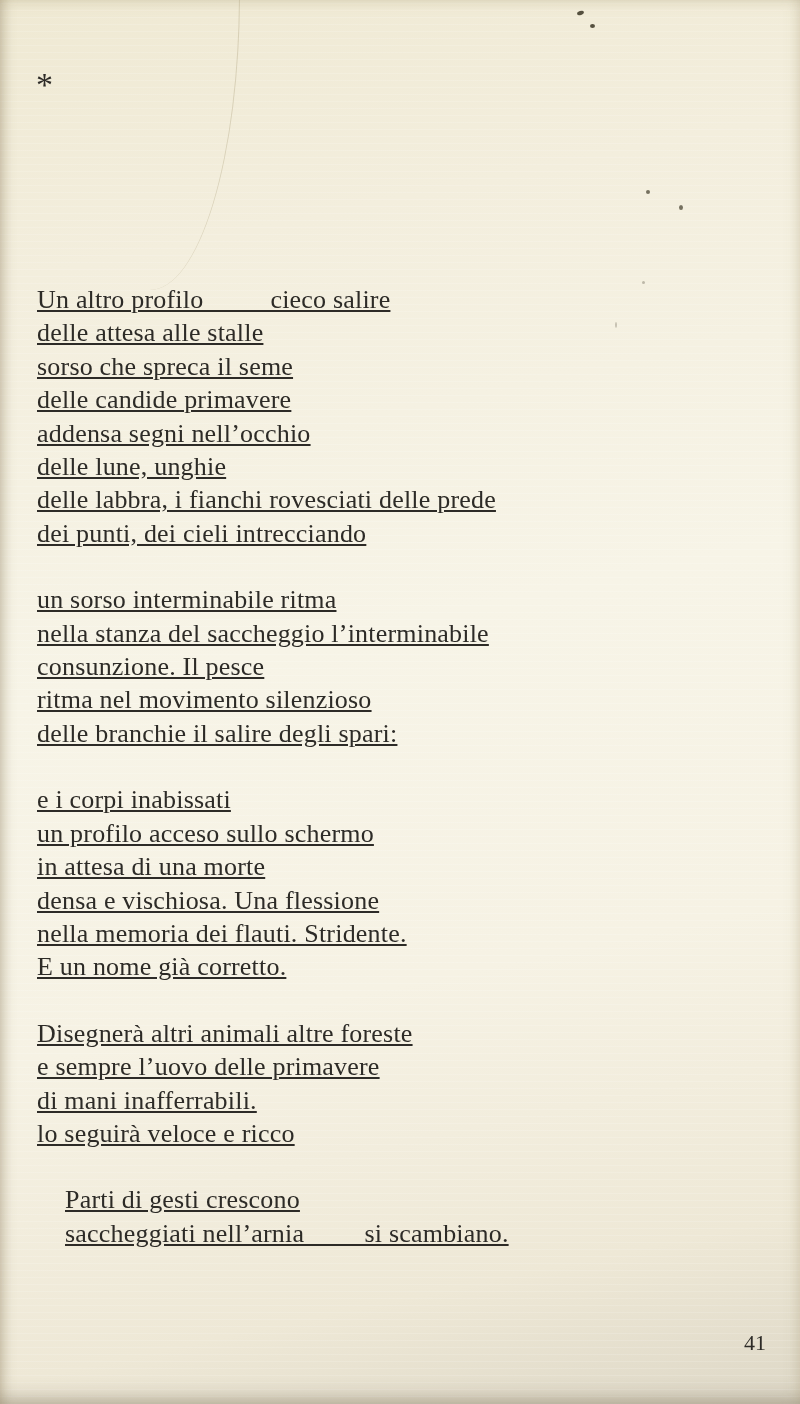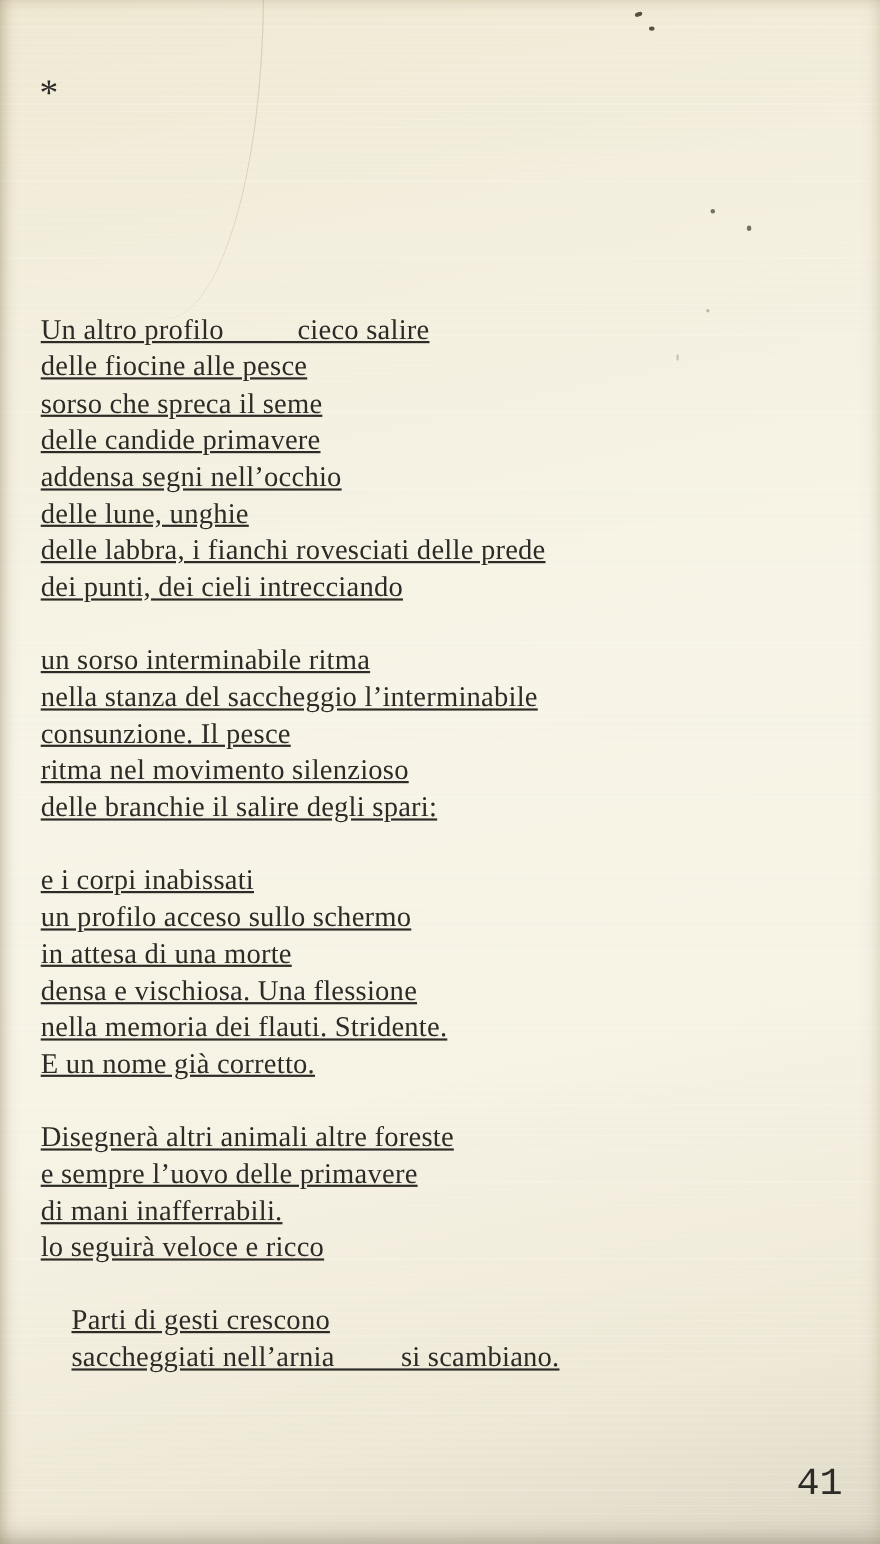--- a/index.html
+++ b/index.html
@@ -51,23 +51,22 @@
   }
   .stanza{margin-bottom:33px;text-decoration:underline;}
   .stanza:last-child{margin-bottom:0;margin-left:28px;}
   .line{
     white-space:pre-wrap;
     color:var(--ink);
   }
   .page-number{
     position:absolute;
     right:34px;top:1332px;
-    font-size:35px;
+    font-size:22px;
     line-height:1;
-    font-family:Liberation Mono, monospace;
   }
   .speck{
     position:absolute;
     background:#55503f;
     border-radius:50%;
   }
   .speck.s1{left:577px;top:11px;width:7px;height:4px;transform:rotate(-20deg);}
   .speck.s2{left:590px;top:24px;width:5px;height:4px;}
   .speck.s3{left:646px;top:190px;width:4px;height:4px;opacity:.8;}
   .speck.s4{left:679px;top:205px;width:4px;height:5px;opacity:.8;}
@@ -94,21 +93,21 @@
   <span class="speck s4"></span>
   <span class="speck s5"></span>
   <span class="speck s6"></span>
 
   <div class="section-marker">*</div>
 
   <div class="poem">
 
     <div class="stanza">
       <div class="line">Un altro profilo          cieco salire</div>
-      <div class="line">delle fiocine alle pesce</div>
+      <div class="line">delle attesa alle stalle</div>
       <div class="line">sorso che spreca il seme</div>
       <div class="line">delle candide primavere</div>
       <div class="line">addensa segni nell’occhio</div>
       <div class="line">delle lune, unghie</div>
       <div class="line">delle labbra, i fianchi rovesciati delle prede</div>
       <div class="line">dei punti, dei cieli intrecciando</div>
     </div>
 
     <div class="stanza">
       <div class="line">un sorso interminabile ritma</div>

